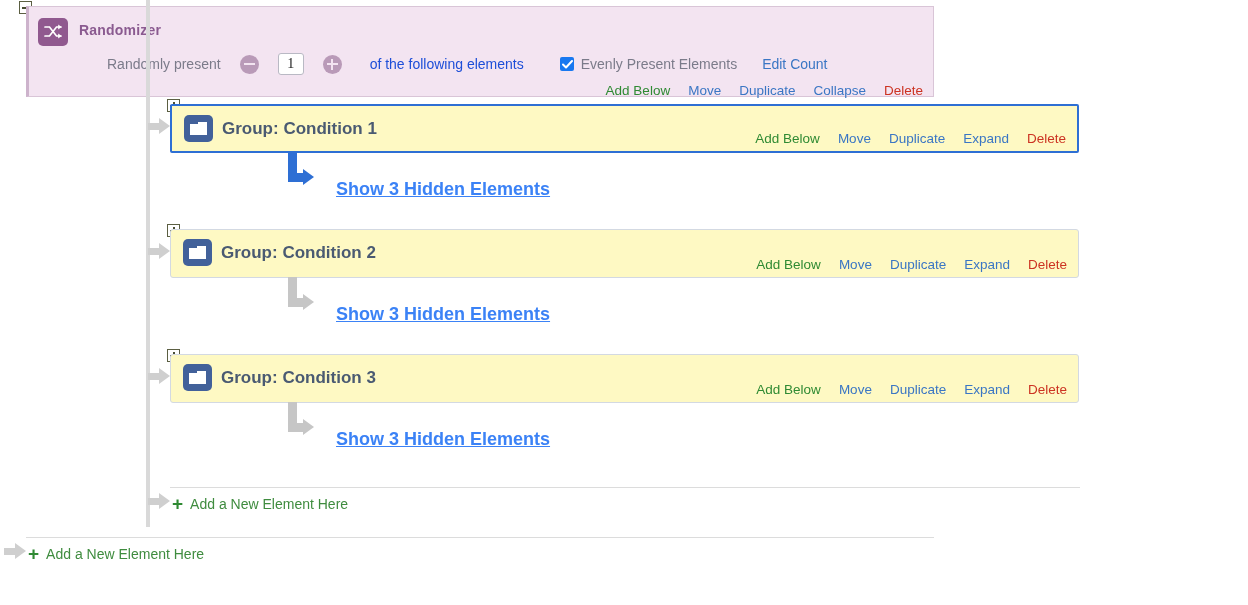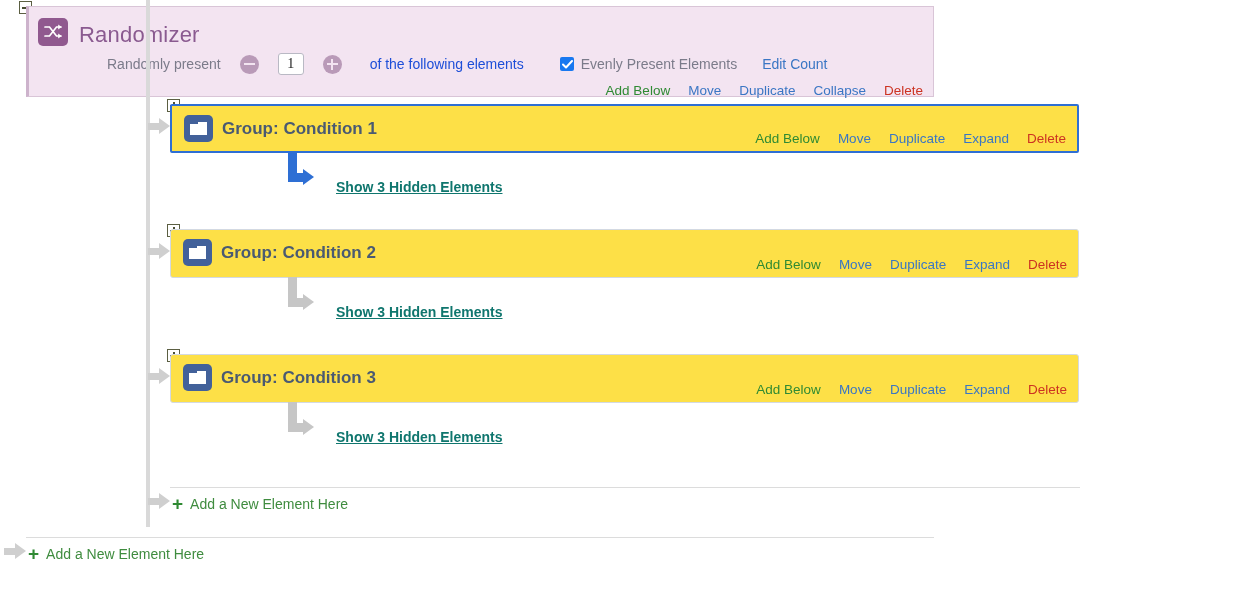--- a/index.html
+++ b/index.html
@@ -79,22 +79,22 @@
     width: 30px;
     height: 28px;
     background: #90598f;
     border-radius: 5px;
   }
   .rand-icon svg { display: block; margin: 4px auto 0; }
   .rand-title {
     position: absolute;
     left: 50px;
     top: 15px;
-    font-size: 22px;
-    font-weight: normal;
+    font-size: 14px;
+    font-weight: bold;
     color: #8a5a90;
     letter-spacing: .2px;
   }
   .rand-row {
     position: absolute;
     left: 78px;
     top: 44px;
     display: flex;
     align-items: center;
     height: 26px;
@@ -185,21 +185,21 @@
     height: 527px;
     background: #d9d9d9;
   }
 
   
   .group-row {
     position: absolute;
     left: 170px;
     width: 909px;
     height: 49px;
-    background: #fde047;
+    background: #fef9c3;
     border: 1px solid #d3d9e2;
     border-radius: 3px;
     box-sizing: border-box;
   }
   .group-row.selected {
     border: 2px solid #2e6fd4;
     border-radius: 2px;
   }
   .grp-icon {
     position: absolute;
@@ -266,23 +266,23 @@
     border-top: 8.5px solid transparent;
     border-bottom: 8.5px solid transparent;
     border-left: 11px solid currentColor;
   }
   .conn .v, .conn .h { background: currentColor; }
   .conn.blue { color: #2e6fd4; }
   .conn.gray { color: #c6c6c6; }
 
   .hidden-link {
     position: absolute;
-    font-size: 14px;
+    font-size: 18px;
     font-weight: bold;
-    color: #0f766e;
+    color: #3b82f6;
     text-decoration: underline;
     cursor: pointer;
   }
 
   
   .add-sep {
     position: absolute;
     height: 1px;
     background: #dcdcdc;
   }

